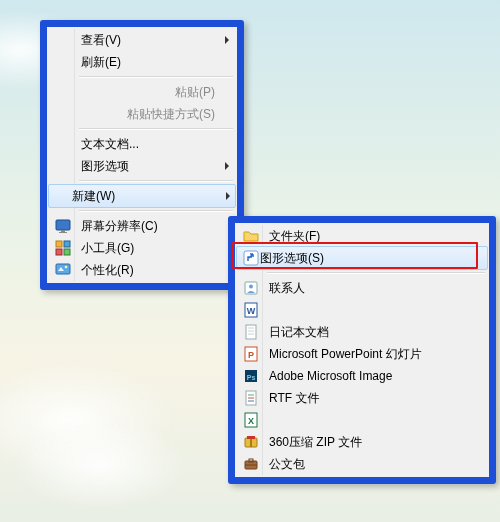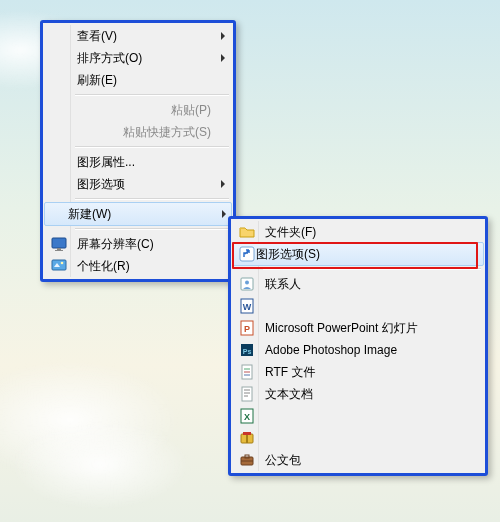--- a/index.html
+++ b/index.html
@@ -16,21 +16,21 @@
   
   .cloud {
     position: absolute;
     background: radial-gradient(ellipse at center, rgba(255,255,255,0.9) 0%, rgba(255,255,255,0) 70%);
     border-radius: 50%;
     filter: blur(2px);
   }
   .menu {
     position: absolute;
     background: #f0f0f0;
-    border: 3px solid #1d4ed8;
+    border: 7px solid #1d4ed8;
     border-radius: 3px;
     box-shadow: 3px 3px 6px rgba(0,0,0,0.25);
     padding: 2px;
   }
   .gutter {
     position: absolute;
     left: 2px; top: 2px; bottom: 2px;
     width: 26px;
     background: #f0f0f0;
   }
@@ -115,40 +115,36 @@
 <div class="cloud" style="left:-60px; top:10px; width:160px; height:80px;"></div>
 
 <div class="menu" style="left:40px; top:20px; width:186px;">
   <div class="gutter"></div>
 
   <div class="item">
     <span>查看(V)</span>
     <span class="arrow"></span>
   </div>
   <div class="item">
-    <span>排序方式(O)</span>
-    <span class="arrow"></span>
-  </div>
-  <div class="item">
     <span>刷新(E)</span>
   </div>
 
   <div class="sep"></div>
 
   <div class="item disabled">
     <span>粘贴(P)</span>
   </div>
   <div class="item disabled">
     <span>粘贴快捷方式(S)</span>
   </div>
 
   <div class="sep"></div>
 
   <div class="item">
-    <span>图形属性...</span>
+    <span>文本文档...</span>
   </div>
   <div class="item">
     <span>图形选项</span>
     <span class="arrow"></span>
   </div>
 
   <div class="sep"></div>
 
   <div class="item highlight">
     <span>新建(W)</span>
@@ -163,20 +159,31 @@
           <rect x="1" y="2" width="14" height="10" rx="1" fill="#3b78c9" stroke="#1f4d8f"></rect>
           <rect x="6" y="12" width="4" height="2" fill="#888"></rect>
           <rect x="4" y="14" width="8" height="1" fill="#888"></rect>
         </svg>
     </span>
     <span>屏幕分辨率(C)</span>
   </div>
   <div class="item">
     <span class="icon-slot">
       <svg width="16" height="16">
+          <rect x="1" y="1" width="6" height="6" fill="#f3b33b" stroke="#b37f14"></rect>
+          <rect x="9" y="1" width="6" height="6" fill="#4aa3df" stroke="#1f5d8f"></rect>
+          <rect x="1" y="9" width="6" height="6" fill="#e05b5b" stroke="#9b2d2d"></rect>
+          <rect x="9" y="9" width="6" height="6" fill="#6ac56a" stroke="#2d7f2d"></rect>
+        </svg>
+    </span>
+    <span>小工具(G)</span>
+  </div>
+  <div class="item">
+    <span class="icon-slot">
+      <svg width="16" height="16">
           <rect x="1" y="2" width="14" height="10" rx="1" fill="#5aa9e6" stroke="#2d6aa3"></rect>
           <path d="M3 9 L6 5 L9 9 Z" fill="#e8f4ff"></path>
           <circle cx="11" cy="5" r="1.3" fill="#fff6b0"></circle>
         </svg>
     </span>
     <span>个性化(R)</span>
   </div>
 </div>
 
 <div class="menu submenu" style="left:228px; top:216px; width:250px;">
@@ -218,73 +225,74 @@
     <span class="icon-slot">
       <svg width="16" height="16">
           <rect x="2" y="1" width="12" height="14" fill="#fff" stroke="#2a5699"></rect>
           <text x="8" y="12" text-anchor="middle" font-size="9" font-weight="bold" fill="#2a5699">W</text>
         </svg>
     </span>
   </div>
   <div class="item">
     <span class="icon-slot">
       <svg width="16" height="16">
+          <rect x="3" y="1" width="10" height="14" fill="#fff" stroke="#9aa"></rect>
+          <line x1="5" y1="4" x2="11" y2="4" stroke="#c9d2d8"></line>
+          <line x1="5" y1="7" x2="11" y2="7" stroke="#c9d2d8"></line>
+          <line x1="5" y1="10" x2="11" y2="10" stroke="#c9d2d8"></line>
+        </svg>
+    </span>
+    <span>日记本文档</span>
+  </div>
+  <div class="item">
+    <span class="icon-slot">
+      <svg width="16" height="16">
           <rect x="2" y="1" width="12" height="14" fill="#fff" stroke="#c8502a"></rect>
           <text x="8" y="12" text-anchor="middle" font-size="9" font-weight="bold" fill="#c8502a">P</text>
         </svg>
     </span>
     <span>Microsoft PowerPoint 幻灯片</span>
   </div>
   <div class="item">
     <span class="icon-slot">
       <svg width="16" height="16">
           <rect x="2" y="2" width="12" height="12" fill="#0b3c5d"></rect>
           <text x="8" y="12" text-anchor="middle" font-size="7" font-weight="bold" fill="#7ec8e3">Ps</text>
         </svg>
     </span>
-    <span>Adobe Photoshop Image</span>
+    <span>Adobe Microsoft Image</span>
   </div>
   <div class="item">
     <span class="icon-slot">
       <svg width="16" height="16">
           <rect x="3" y="1" width="10" height="14" fill="#fff" stroke="#9aa"></rect>
           <line x1="5" y1="5" x2="11" y2="5" stroke="#5a7"></line>
           <line x1="5" y1="8" x2="11" y2="8" stroke="#b55"></line>
           <line x1="5" y1="11" x2="11" y2="11" stroke="#57a"></line>
         </svg>
     </span>
     <span>RTF 文件</span>
   </div>
   <div class="item">
     <span class="icon-slot">
       <svg width="16" height="16">
-          <rect x="3" y="1" width="10" height="14" fill="#fff" stroke="#9aa"></rect>
-          <line x1="5" y1="4" x2="11" y2="4" stroke="#888"></line>
-          <line x1="5" y1="7" x2="11" y2="7" stroke="#888"></line>
-          <line x1="5" y1="10" x2="9" y2="10" stroke="#888"></line>
-        </svg>
-    </span>
-    <span>文本文档</span>
-  </div>
-  <div class="item">
-    <span class="icon-slot">
-      <svg width="16" height="16">
           <rect x="2" y="1" width="12" height="14" fill="#fff" stroke="#1f7244"></rect>
           <text x="8" y="12" text-anchor="middle" font-size="9" font-weight="bold" fill="#1f7244">X</text>
         </svg>
     </span>
   </div>
   <div class="item">
     <span class="icon-slot">
       <svg width="16" height="16">
           <rect x="2" y="4" width="12" height="9" rx="1" fill="#e6bb3d" stroke="#a67f14"></rect>
           <rect x="7" y="4" width="2" height="9" fill="#a67f14"></rect>
           <rect x="4" y="2" width="8" height="3" fill="#c9352a"></rect>
         </svg>
     </span>
+    <span>360压缩 ZIP 文件</span>
   </div>
   <div class="item">
     <span class="icon-slot">
       <svg width="16" height="16">
           <rect x="2" y="5" width="12" height="8" rx="1" fill="#a56a3a" stroke="#6d4120"></rect>
           <rect x="6" y="3" width="4" height="3" fill="none" stroke="#6d4120"></rect>
           <line x1="2" y1="9" x2="14" y2="9" stroke="#6d4120"></line>
         </svg>
     </span>
     <span>公文包</span>

